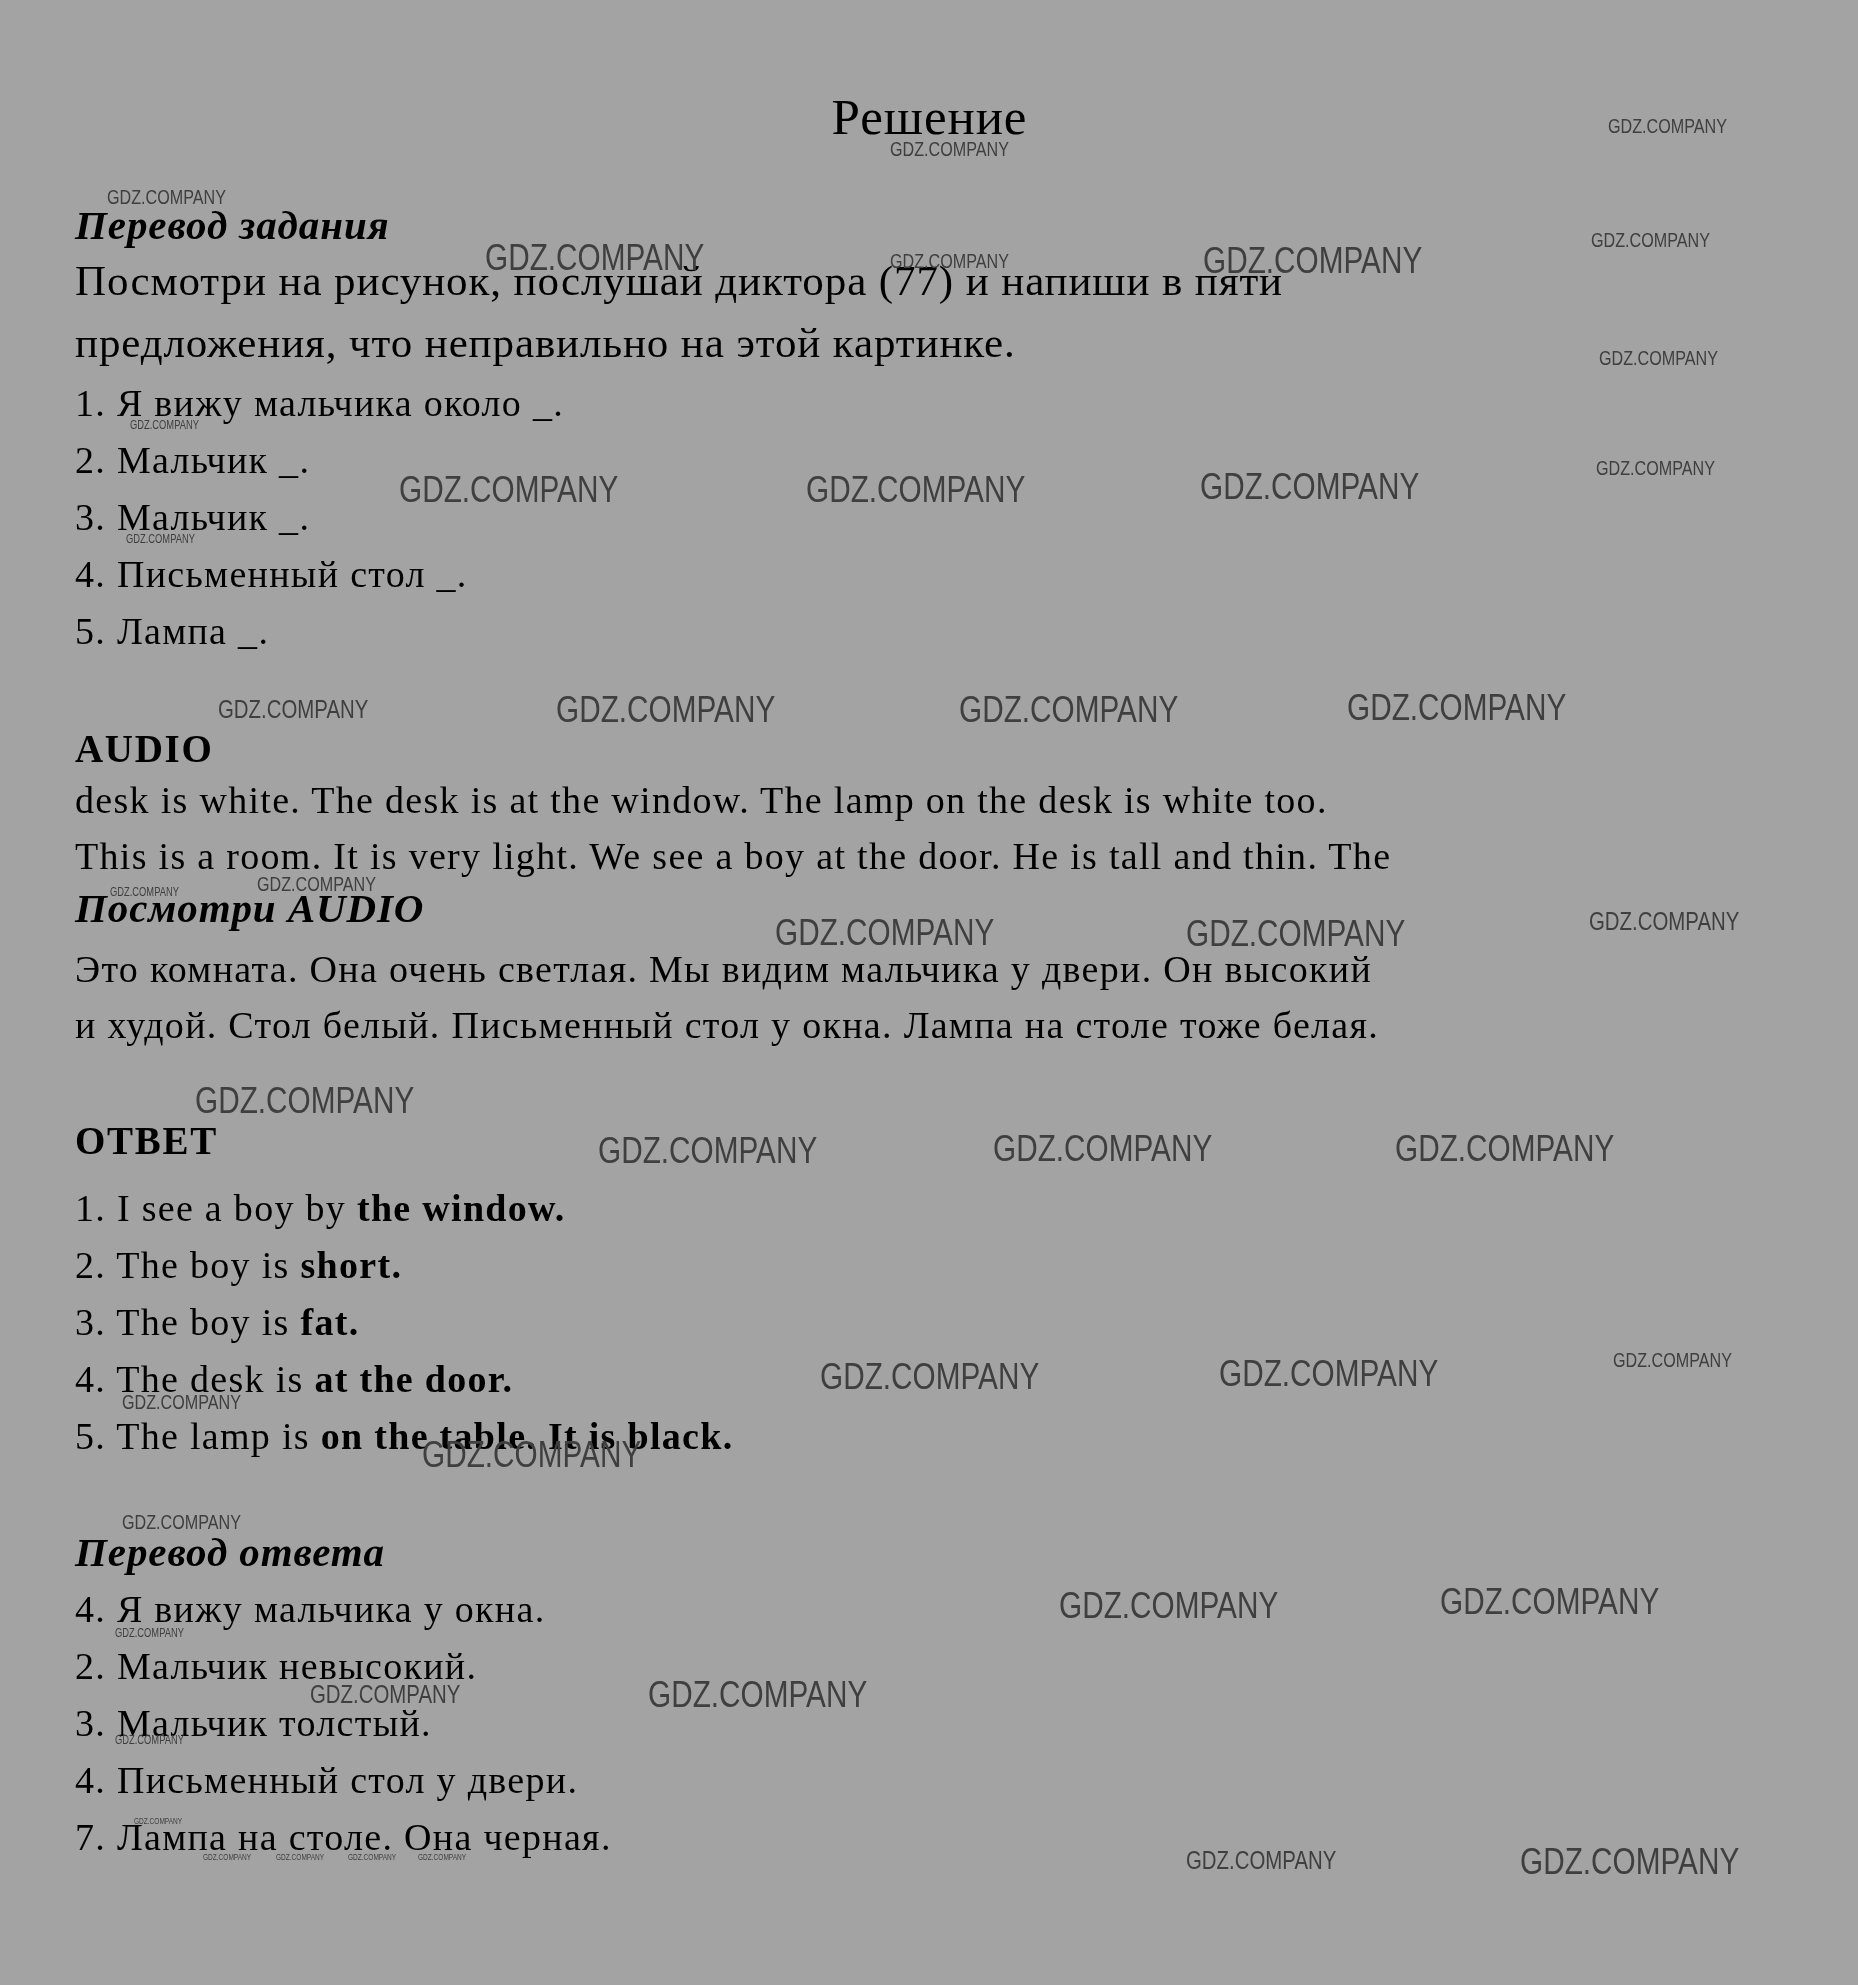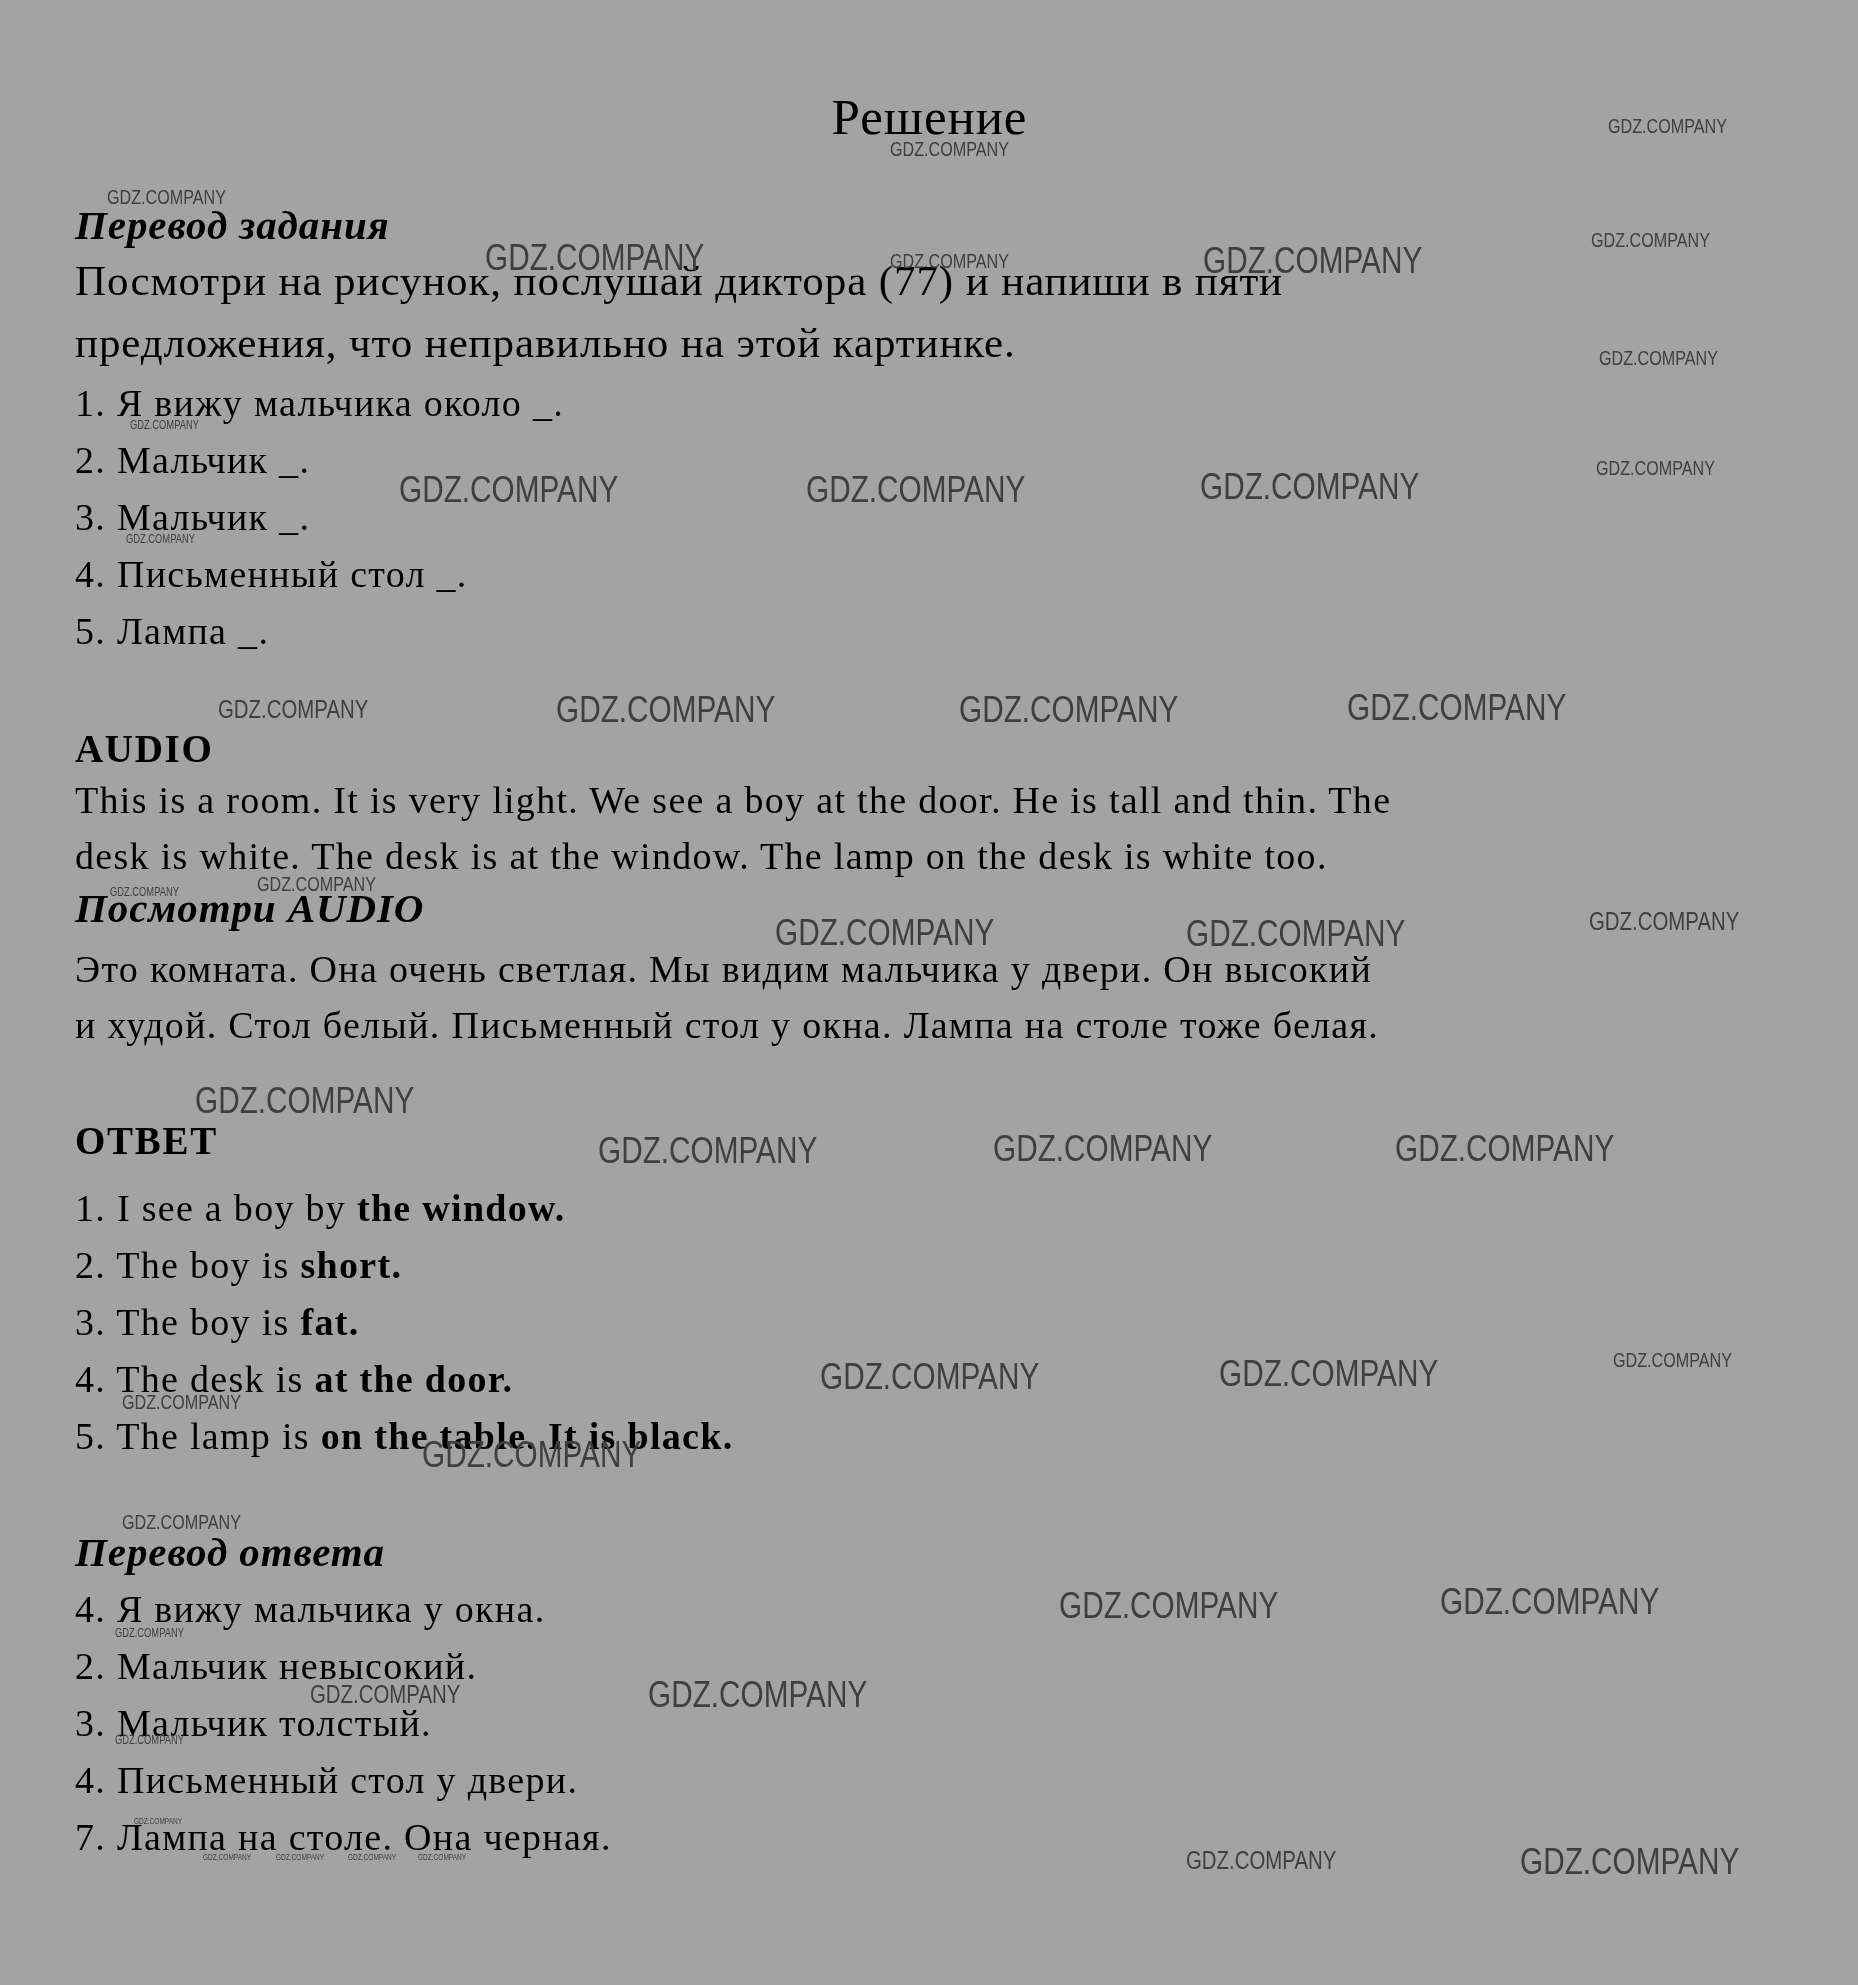--- a/index.html
+++ b/index.html
@@ -46,22 +46,22 @@
   <div class="blk body-lines t-list">
     <div>1. Я вижу мальчика около _.</div>
     <div>2. Мальчик _.</div>
     <div>3. Мальчик _.</div>
     <div>4. Письменный стол _.</div>
     <div>5. Лампа _.</div>
   </div>
 
   <div class="blk h-bold h-audio">AUDIO</div>
   <div class="blk body-lines p-audio">
+    <div>desk is white. The desk is at the window. The lamp on the desk is white too.</div>
     <div>This is a room. It is very light. We see a boy at the door. He is tall and thin. The</div>
-    <div>desk is white. The desk is at the window. The lamp on the desk is white too.</div>
   </div>
 
   <div class="blk h-ital h-audio-tr">Посмотри AUDIO</div>
   <div class="blk body-lines p-audio-tr">
     <div>Это комната. Она очень светлая. Мы видим мальчика у двери. Он высокий</div>
     <div>и худой. Стол белый. Письменный стол у окна. Лампа на столе тоже белая.</div>
   </div>
 
   <div class="blk h-bold h-answer">ОТВЕТ</div>
   <div class="blk body-lines a-list">

